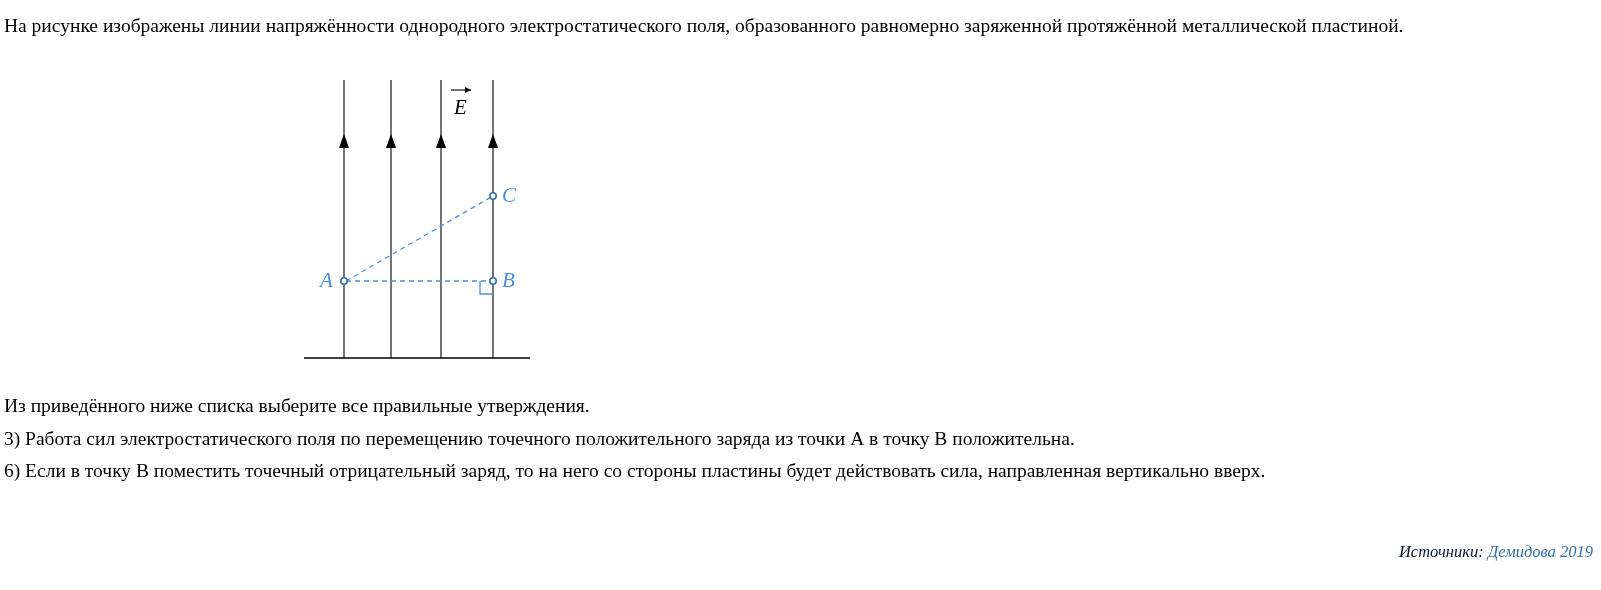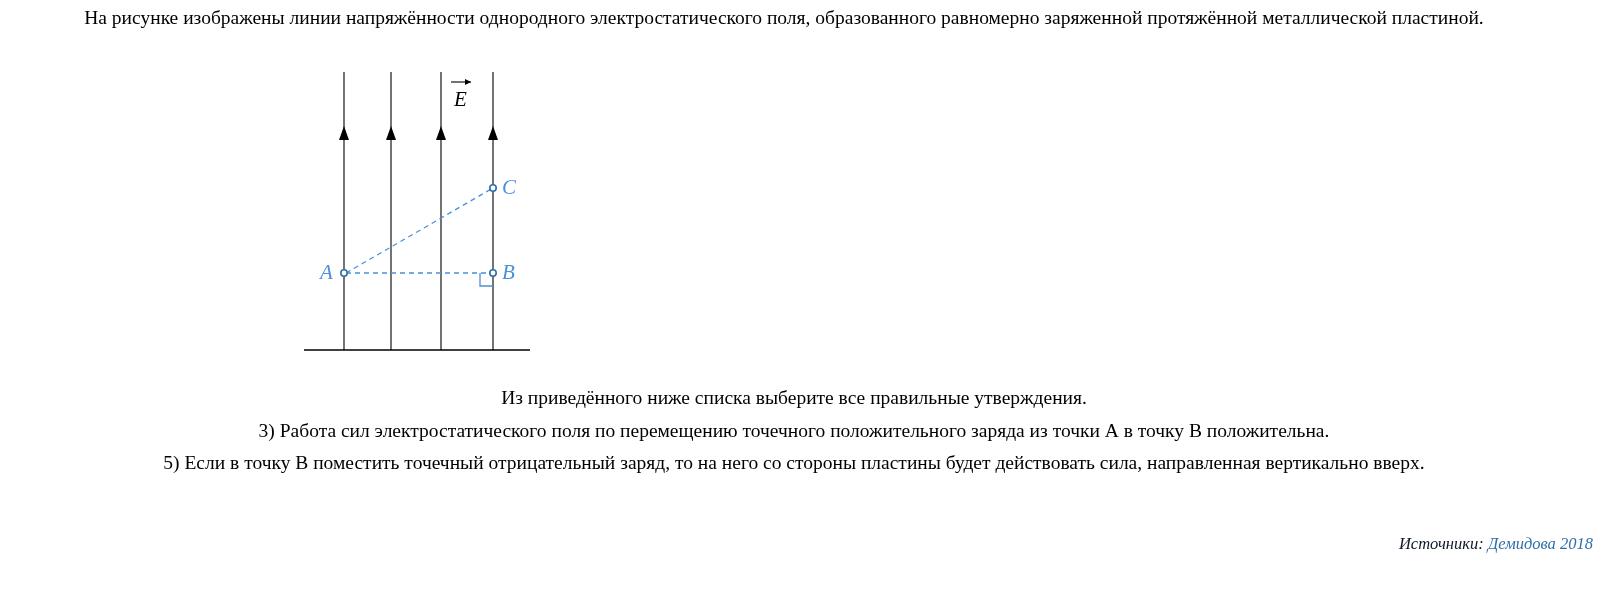--- a/index.html
+++ b/index.html
@@ -10,24 +10,23 @@
   body {
     width: 1601px;
     height: 590px;
     font-family: "Liberation Serif", serif;
     color: #000000;
     position: relative;
     overflow: hidden;
   }
   .page {
     position: absolute;
-    left: 0; top: 0;
+    left: 0; top: 8px;
     width: 1601px;
     height: 558px;
-    text-align: center;
   }
   .intro {
     position: absolute;
     left: 4px;
     top: 5px;
     width: 1560px;
     font-size: 19.5px;
     line-height: 25px;
   }
   .figure {
@@ -107,20 +106,20 @@
 
       <text x="30" y="219" font-family="Liberation Serif, serif" font-style="italic" font-size="21" fill="#4a90d9">A</text>
       <text x="212" y="219" font-family="Liberation Serif, serif" font-style="italic" font-size="21" fill="#4a90d9">B</text>
       <text x="212" y="134" font-family="Liberation Serif, serif" font-style="italic" font-size="21" fill="#4a90d9">C</text>
     </svg>
   </div>
 
   <div class="statements">
     <div class="line">Из приведённого ниже списка выберите все правильные утверждения.</div>
     <div class="line">3) Работа сил электростатического поля по перемещению точечного положительного заряда из точки А в точку В положительна.</div>
-    <div class="line">5) Если в точку В поместить точечный отрицательный заряд, то на него со стороны пластины будет действовать сила, направленная вертикально вверх.</div>
+    <div class="line">6) Если в точку В поместить точечный отрицательный заряд, то на него со стороны пластины будет действовать сила, направленная вертикально вверх.</div>
   </div>
 
   <div class="source">
-    <span class="src-label">Источники: </span><span class="src-value">Демидова 2018</span>
+    <span class="src-label">Источники: </span><span class="src-value">Демидова 2019</span>
   </div>
 
 </div>
 
 </body></html>

